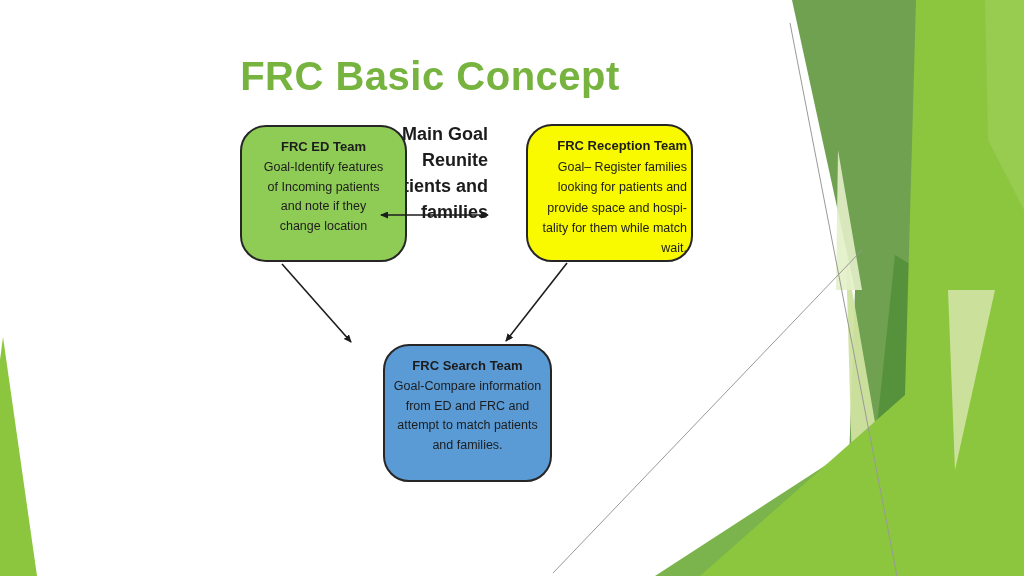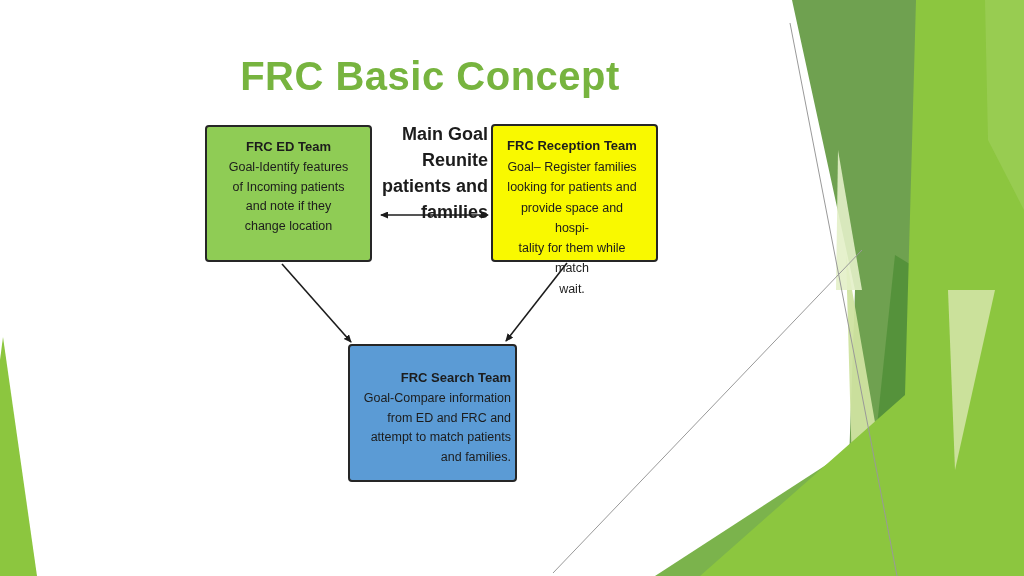--- a/index.html
+++ b/index.html
@@ -24,42 +24,43 @@
   .title{
     position:absolute;left:180px;top:54px;width:500px;
     text-align:center;
     font-size:40px;font-weight:bold;letter-spacing:.5px;
     color:var(--c-title,#77B43F);
   }
   
   .box{
     position:absolute;
     border:2.5px solid var(--c-box-border,#262626);
-    border-radius:4px;
+    border-radius:26px;
     box-sizing:border-box;
     color:var(--c-box-text,#1C1C1C);
     font-size:12.5px;
+    margin-left:35px;
   }
   .box .box-title{font-weight:bold;font-size:13px;margin:10px 0 4px 0;}
   .box .box-body{white-space:pre-line;line-height:19.5px;}
   .box-ed{
     left:205px;top:125px;width:167px;height:137px;
     background:var(--c-box-green,#8FCC55);
     text-align:center;padding:2px 4px;
   }
   .box-reception{
     left:491px;top:124px;width:167px;height:138px;
     background:var(--c-box-yellow,#F9F900);
-    text-align:center;padding:2px 18px 2px 13px;
+    text-align:right;padding:2px 4px 2px 13px;
   }
   .box-reception .box-body{line-height:20.3px;}
   .box-search{
     left:348px;top:344px;width:169px;height:138px;
     background:var(--c-box-blue,#5B9BD5);
-    text-align:right;padding:14px 4px;
+    text-align:center;padding:2px 4px;
   }
   
   .main-goal{
     position:absolute;left:378px;top:121px;width:110px;
     text-align:right;font-weight:bold;font-size:18px;
     line-height:26px;white-space:pre-line;
     color:var(--c-box-text,#1C1C1C);
   }
   
   .arrows-svg{position:absolute;inset:0;width:1024px;height:576px;pointer-events:none;}

